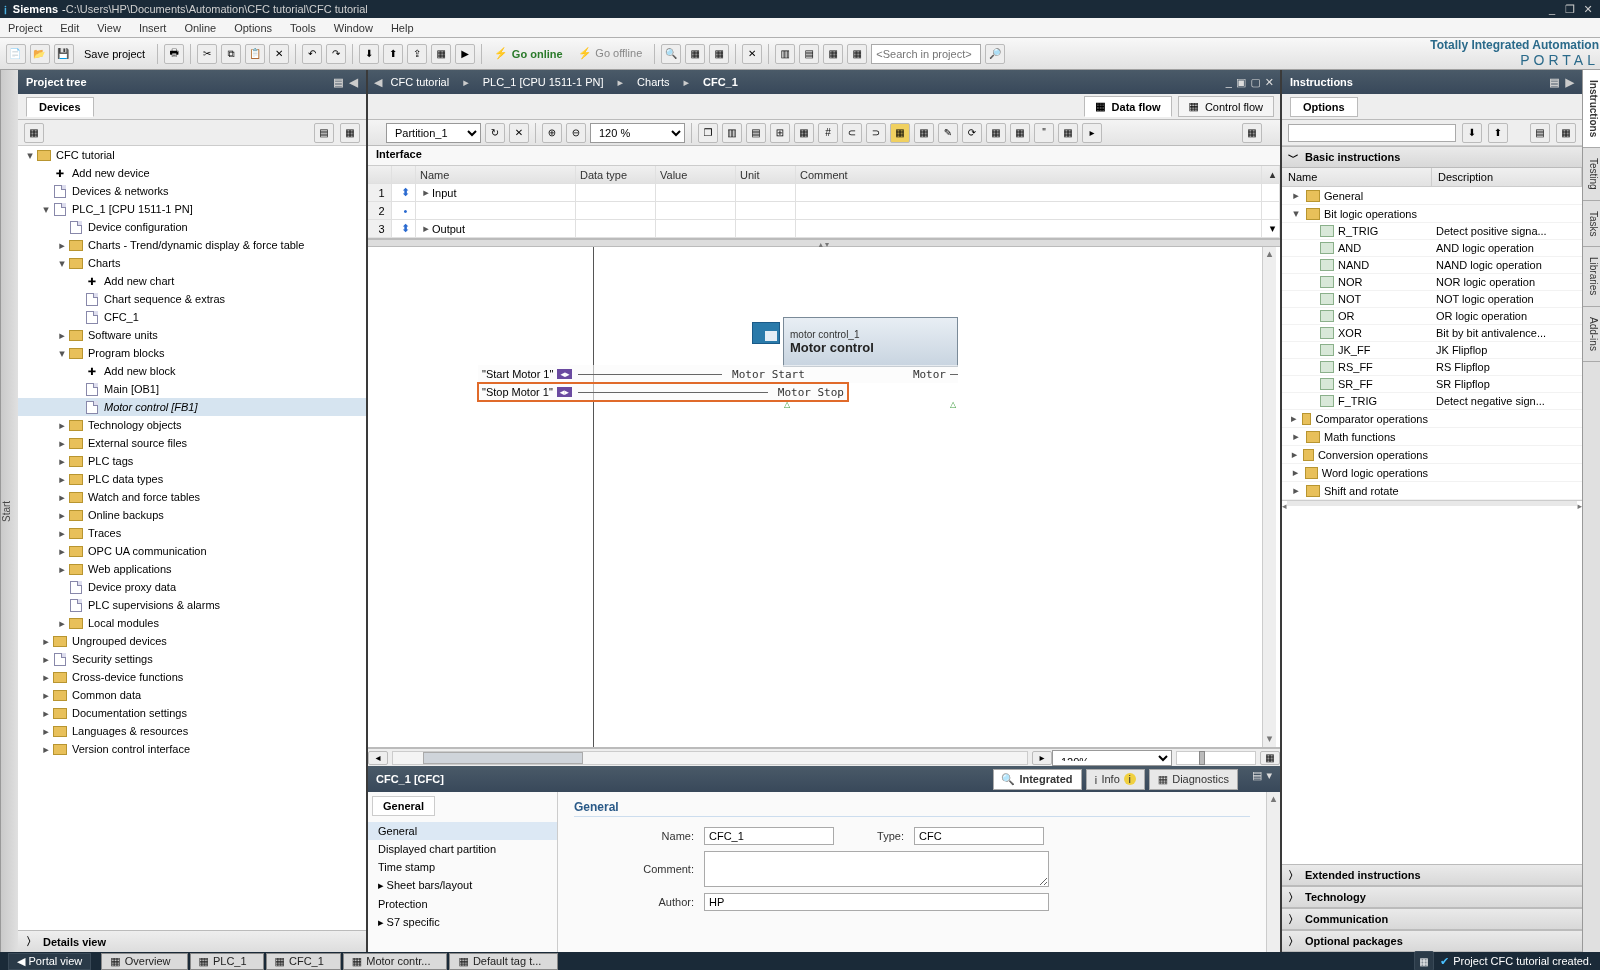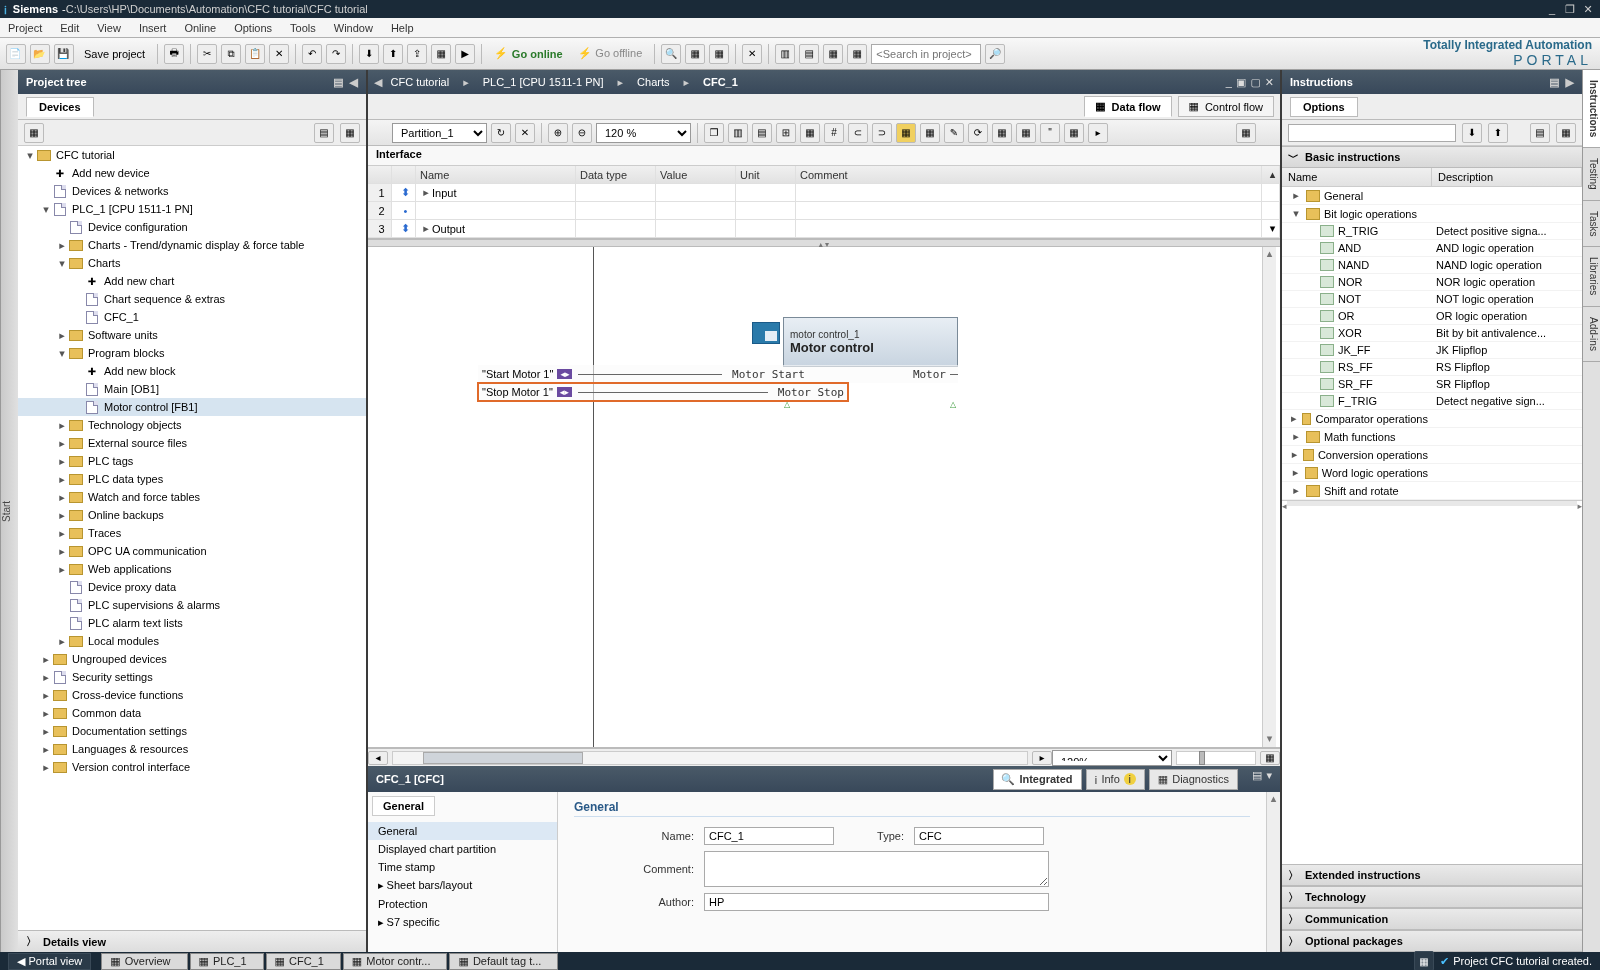--- a/index.html
+++ b/index.html
@@ -13,53 +13,53 @@
 
 .menubar { height: 20px; background: #f5f5f5; border-bottom: 1px solid #b0b0b0; display: flex; align-items: center; padding: 9px 8px; gap: 18px; }
 .menubar span { color: #333; cursor: pointer; }
 
 .toolbar { height: 32px; background: linear-gradient(#f8f8f8,#e2e2e2); border-bottom: 1px solid #a0a0a0; display: flex; align-items: center; padding: 0 6px; gap: 4px; position:relative;}
 .tbtn { width:20px; height:20px; background:#eee; border:1px solid #bbb; border-radius:2px; cursor:pointer; display:flex; align-items:center; justify-content:center; font-size:10px; }
 .tsep { width:1px; height:20px; background:#bbb; margin:0 2px; }
 .go-online { color:#2a7a2a; font-weight:bold; padding:0 6px; cursor:pointer; display:flex; align-items:center; gap:4px;}
 .go-offline { color:#888; padding:0 6px; }
 .searchbox { border:1px solid #aaa; height:20px; width:110px; padding:0 4px; color:#888; background:#fff; }
-.tia-brand { position:absolute; right:8px; top:0; text-align:right; color:#2a6a8a; }
+.tia-brand { position:absolute; right:1px; top:0; text-align:right; color:#2a6a8a; }
 .tia-brand .l1 { font-size:12px; font-weight:bold; }
 .tia-brand .l2 { font-size:14px; letter-spacing:4px; color:#2a6a8a; }
 
 .mainrow { display:flex; height: calc(100% - 18px - 20px - 32px - 18px); }
 
 .leftpane { width: 350px; display:flex; flex-direction:column; border-right:2px solid #3a3a3a; background:#eee; }
 .pane-header { height:24px; background: linear-gradient(#4a5a68,#38485a); color:#fff; display:flex; align-items:center; padding:0 8px; font-weight:bold; }
 .pane-header .hicons { margin-left:auto; display:flex; gap:6px; color:#ccc; }
 .devices-tab { height:26px; background:#eee; border-bottom:1px solid #bbb; display:flex; align-items:center; }
 .devices-tab .tab { background:#fff; border:1px solid #bbb; border-bottom:1px solid #fff; padding:3px 12px; margin-left:8px; margin-bottom:-1px; font-weight:bold; }
 .tree-tools { height:26px; border-bottom:1px solid #ccc; display:flex; align-items:center; padding:0 6px; gap:6px; }
 .tree-tools .spacer { flex:1; }
 .tree { flex:1; overflow:auto; background:#fff; font-size:11px; }
 .tree-row { display:flex; align-items:center; height:18px; padding-left:6px; cursor:pointer; white-space:nowrap; }
-.tree-row.sel { background:#d6e4f0; }
+.tree-row.sel { background:#d6e4f0;font-style:italic; }
 .tw { display:inline-block; width:12px; text-align:center; color:#555; }
 .ticon { width:16px; height:14px; display:inline-flex; align-items:center; justify-content:center; margin-right:4px; font-size:10px; }
 .ind { display:inline-block; }
 .details-hdr { height:22px; background:linear-gradient(#eee,#ddd); border-top:1px solid #bbb; display:flex; align-items:center; padding:0 8px; font-weight:bold; }
 
 .sidetab { width:18px; background:linear-gradient(90deg,#e0e0e0,#cacaca); border-right:1px solid #999; writing-mode:vertical-rl; text-align:center; font-size:10px; color:#444; padding:6px 0; cursor:pointer; }
 .sidetab.left { transform:rotate(180deg); }
 
 .center { flex:1; display:flex; flex-direction:column; background:#eee; border-right:2px solid #3a3a3a; }
 .crumbbar { height:24px; background:linear-gradient(#4a5a68,#38485a); color:#fff; display:flex; align-items:center; padding:0 6px; gap:8px; }
 .crumbbar .crumb { cursor:pointer; }
 .crumbbar .sep::after { content:"▸"; margin:0 6px; color:#ccc; }
 .crumbbar .wbtns { margin-left:auto; display:flex; gap:4px; color:#ddd; }
 .viewtabs { height:26px; background:#eee; border-bottom:1px solid #bbb; display:flex; align-items:center; justify-content:flex-end; padding:0 6px; gap:6px; }
 .vtab { border:1px solid #bbb; padding:3px 10px; background:#f5f5f5; display:flex; align-items:center; gap:6px; cursor:pointer; }
 .vtab.active { background:#fff; border-bottom-color:#fff; font-weight:bold; }
-.editor-tb { height:26px; background:linear-gradient(#f4f4f4,#e4e4e4); border-bottom:1px solid #bbb; display:flex; align-items:center; padding:0 24px; gap:4px; }
+.editor-tb { height:26px; background:linear-gradient(#f4f4f4,#e4e4e4); border-bottom:1px solid #bbb; display:flex; align-items:center; padding:0 18px; gap:4px; }
 .partition { border:1px solid #999; height:20px; width:95px; padding:0 4px; background:#fff; }
 .zoom { border:1px solid #999; height:20px; width:95px; padding:0 4px; background:#fff; }
 .interface-hdr { height:20px; background:#f8f8f8; border-bottom:1px solid #ccc; padding:2px 8px; font-weight:bold; }
 .iface-table { border-bottom:1px solid #bbb; background:#fff; }
 .iface-head, .iface-row { display:grid; grid-template-columns: 24px 24px 160px 80px 80px 60px 1fr 18px; height:18px; align-items:center; border-bottom:1px solid #e0e0e0; }
 .iface-head { background:linear-gradient(#f0f0f0,#e2e2e2); font-weight:normal; color:#333; }
 .iface-head > div, .iface-row > div { padding-left:4px; border-right:1px solid #e0e0e0; height:100%; display:flex; align-items:center; }
 .iface-row .rn { background:#f0f0f0; justify-content:center; }
 .splitter-h { height:8px; background:#ddd; border-top:1px solid #bbb; border-bottom:1px solid #bbb; position:relative; cursor:row-resize; }
 .splitter-h::after { content:"▴ ▾"; position:absolute; left:50%; transform:translateX(-50%); font-size:8px; color:#777; }
@@ -423,28 +423,20 @@
         <div class="tree-row">
           <span class="ind" style="width: 32px;"></span>
           <span class="tw"></span>
           <span class="ticon">
             <span class="file-ico"></span>
           </span>
           <span>PLC supervisions &amp; alarms</span>
         </div>
         <div class="tree-row">
           <span class="ind" style="width: 32px;"></span>
-          <span class="tw"></span>
-          <span class="ticon">
-            <span class="file-ico"></span>
-          </span>
-          <span>PLC alarm text lists</span>
-        </div>
-        <div class="tree-row">
-          <span class="ind" style="width: 32px;"></span>
           <span class="tw">▸</span>
           <span class="ticon">
             <span class="folder-ico"></span>
           </span>
           <span>Local modules</span>
         </div>
         <div class="tree-row">
           <span class="ind" style="width: 16px;"></span>
           <span class="tw">▸</span>
           <span class="ticon">

